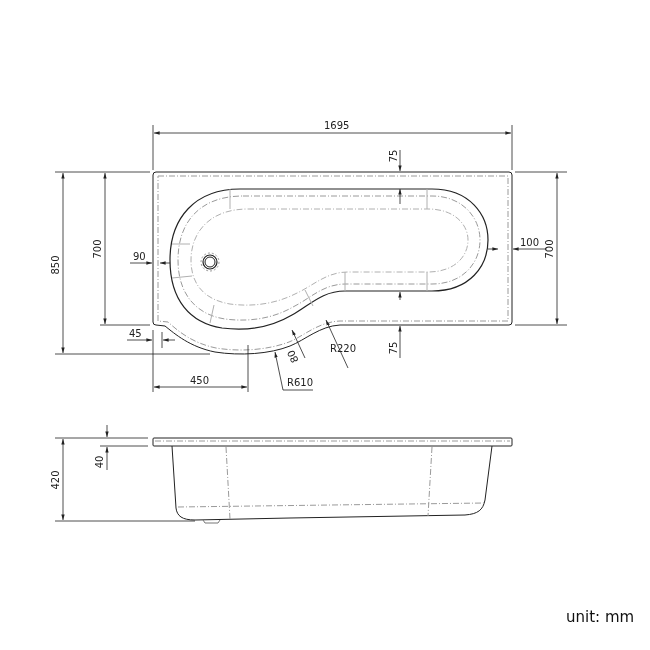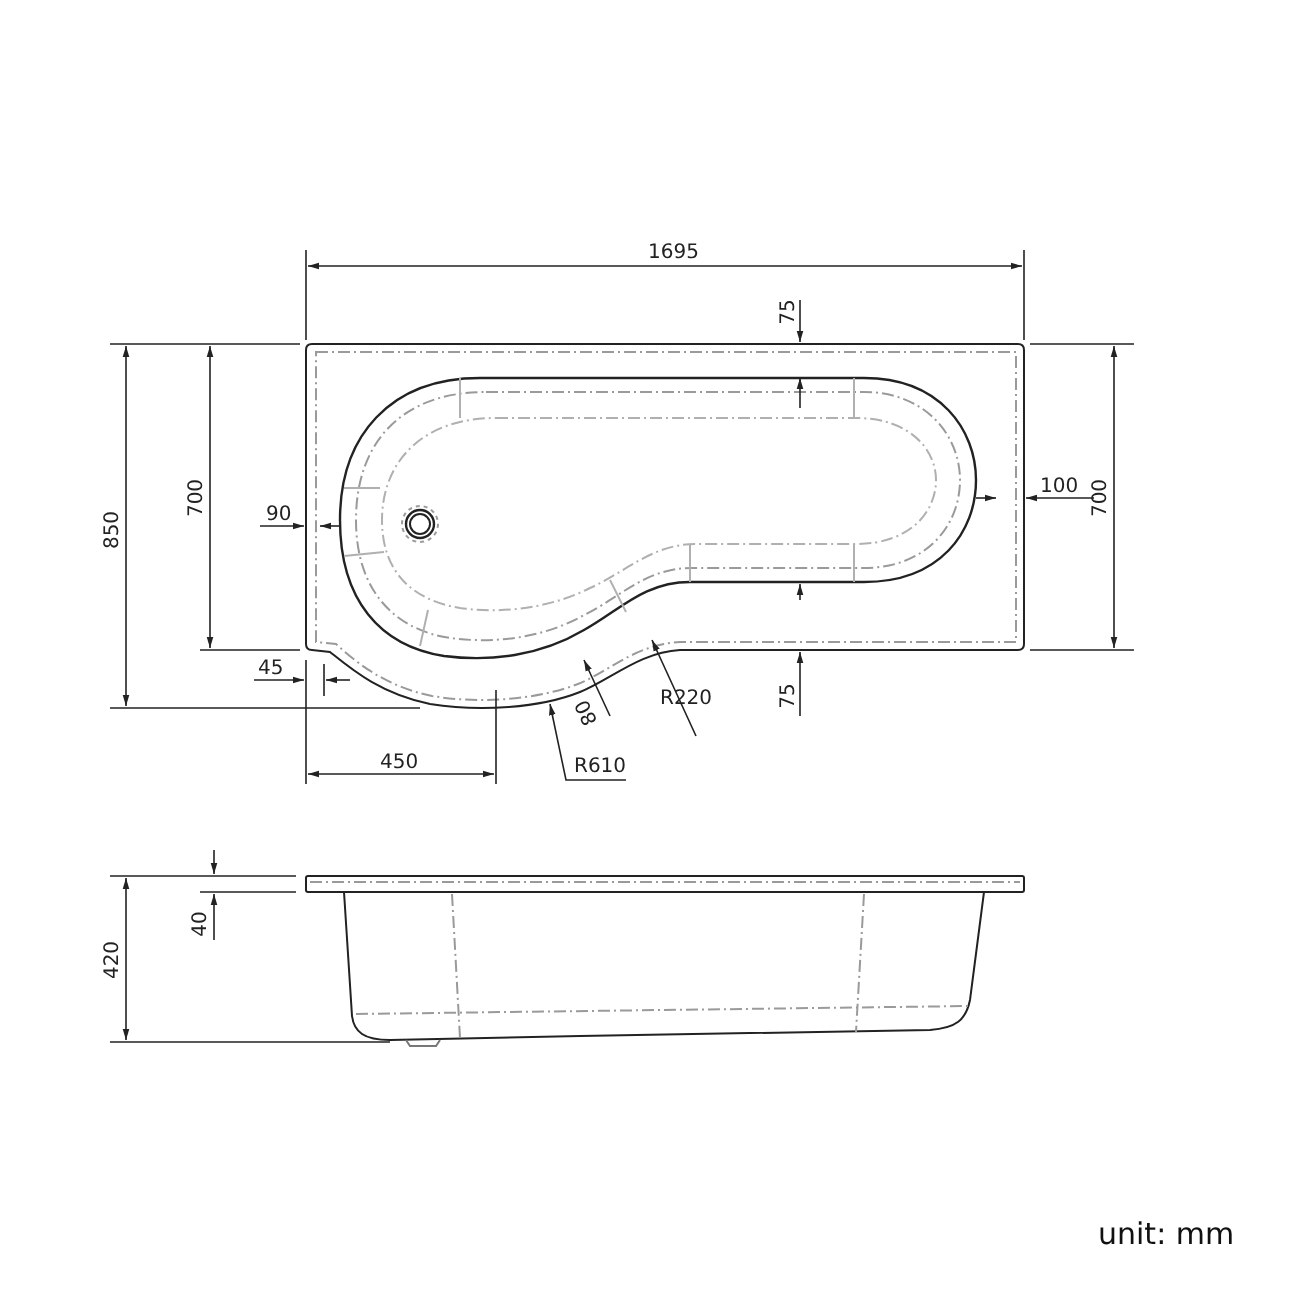--- a/index.html
+++ b/index.html
@@ -1,19 +1,19 @@
 <!DOCTYPE html>
 <html><head>
 <meta charset="utf-8">
 <style>
   html, body { margin: 0; padding: 0; background: #ffffff; }
   body { width: 650px; height: 650px; position: relative; overflow: hidden; font-family: "DejaVu Sans", sans-serif; }
   svg { position: absolute; left: 0; top: 0; }
   .dim { font-family: "DejaVu Sans", sans-serif; font-size: 10px; fill: #222; }
-  .unit { position: absolute; left: 549px; top: 608px; font-size: 15px; color: #111; font-family: "DejaVu Sans", sans-serif; }
+  .unit { position: absolute; left: 566px; top: 608px; font-size: 15px; color: #111; font-family: "DejaVu Sans", sans-serif; }
 </style>
 </head>
 <body>
 
 <svg width="650" height="650" viewBox="0 0 650 650" xmlns="http://www.w3.org/2000/svg">
   <defs>
     <marker id="arr" viewBox="0 0 10 10" refX="10" refY="5" markerWidth="7" markerHeight="7" orient="auto-start-reverse">
       <path d="M0,2 L10,5 L0,8 z" fill="#222"></path>
     </marker>
   </defs>

